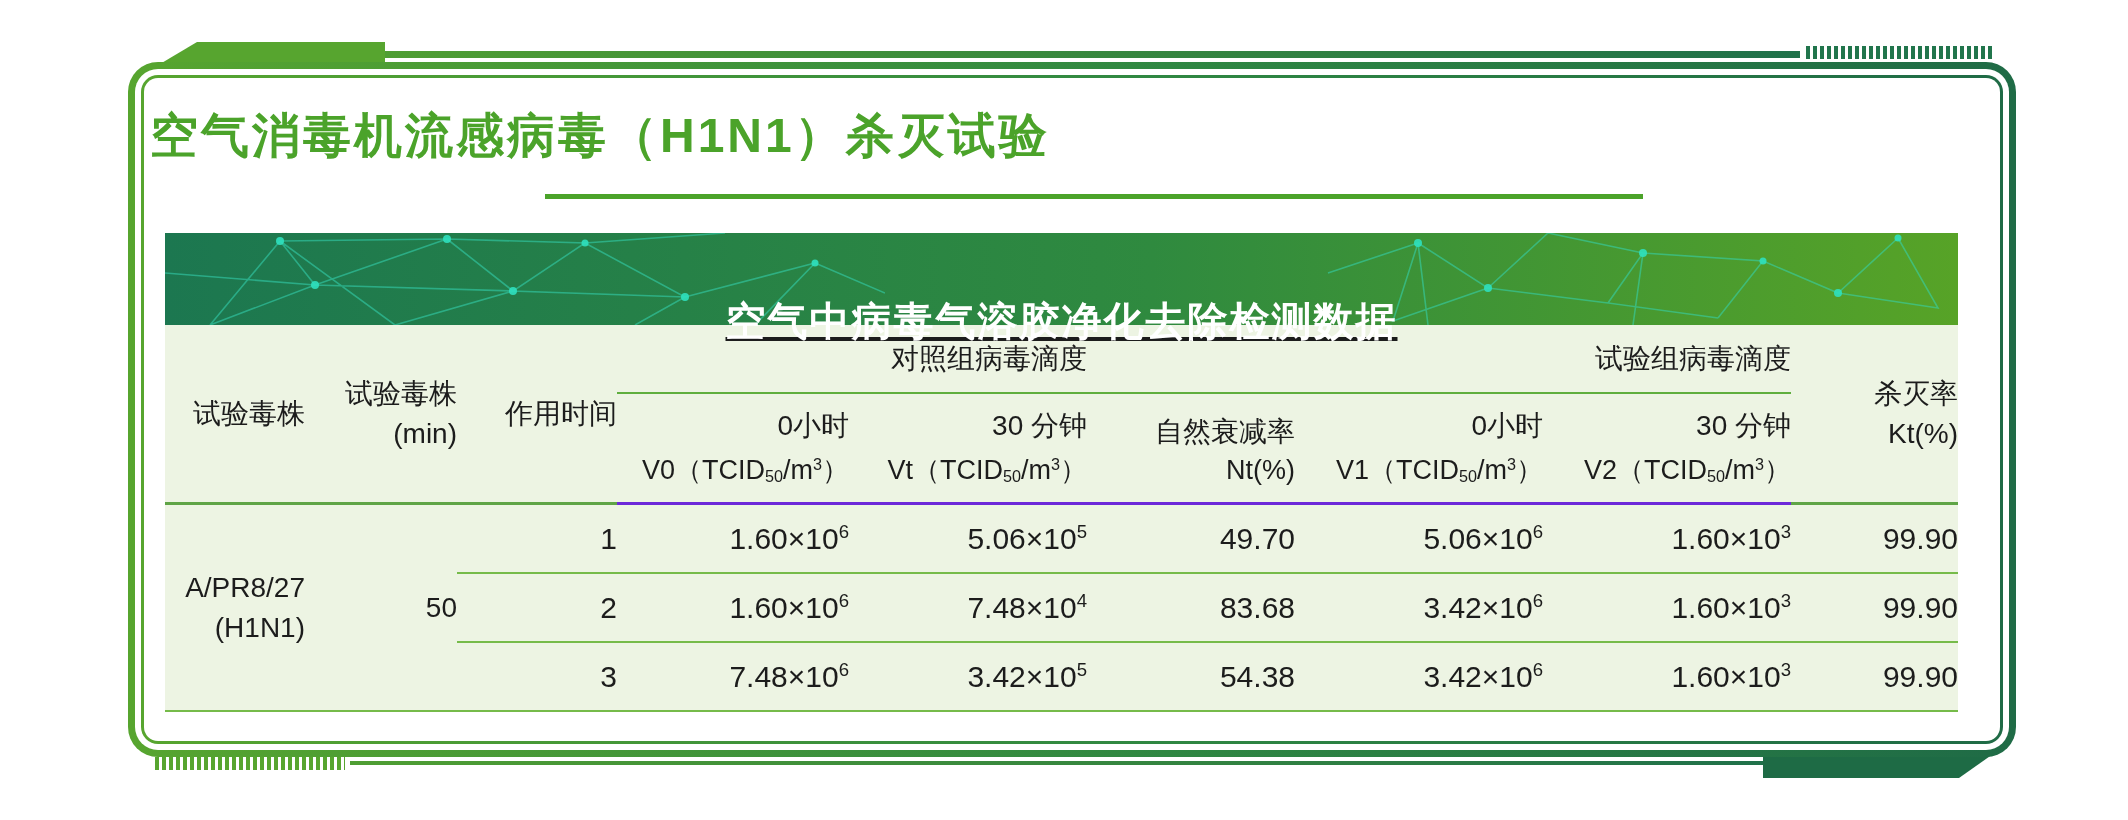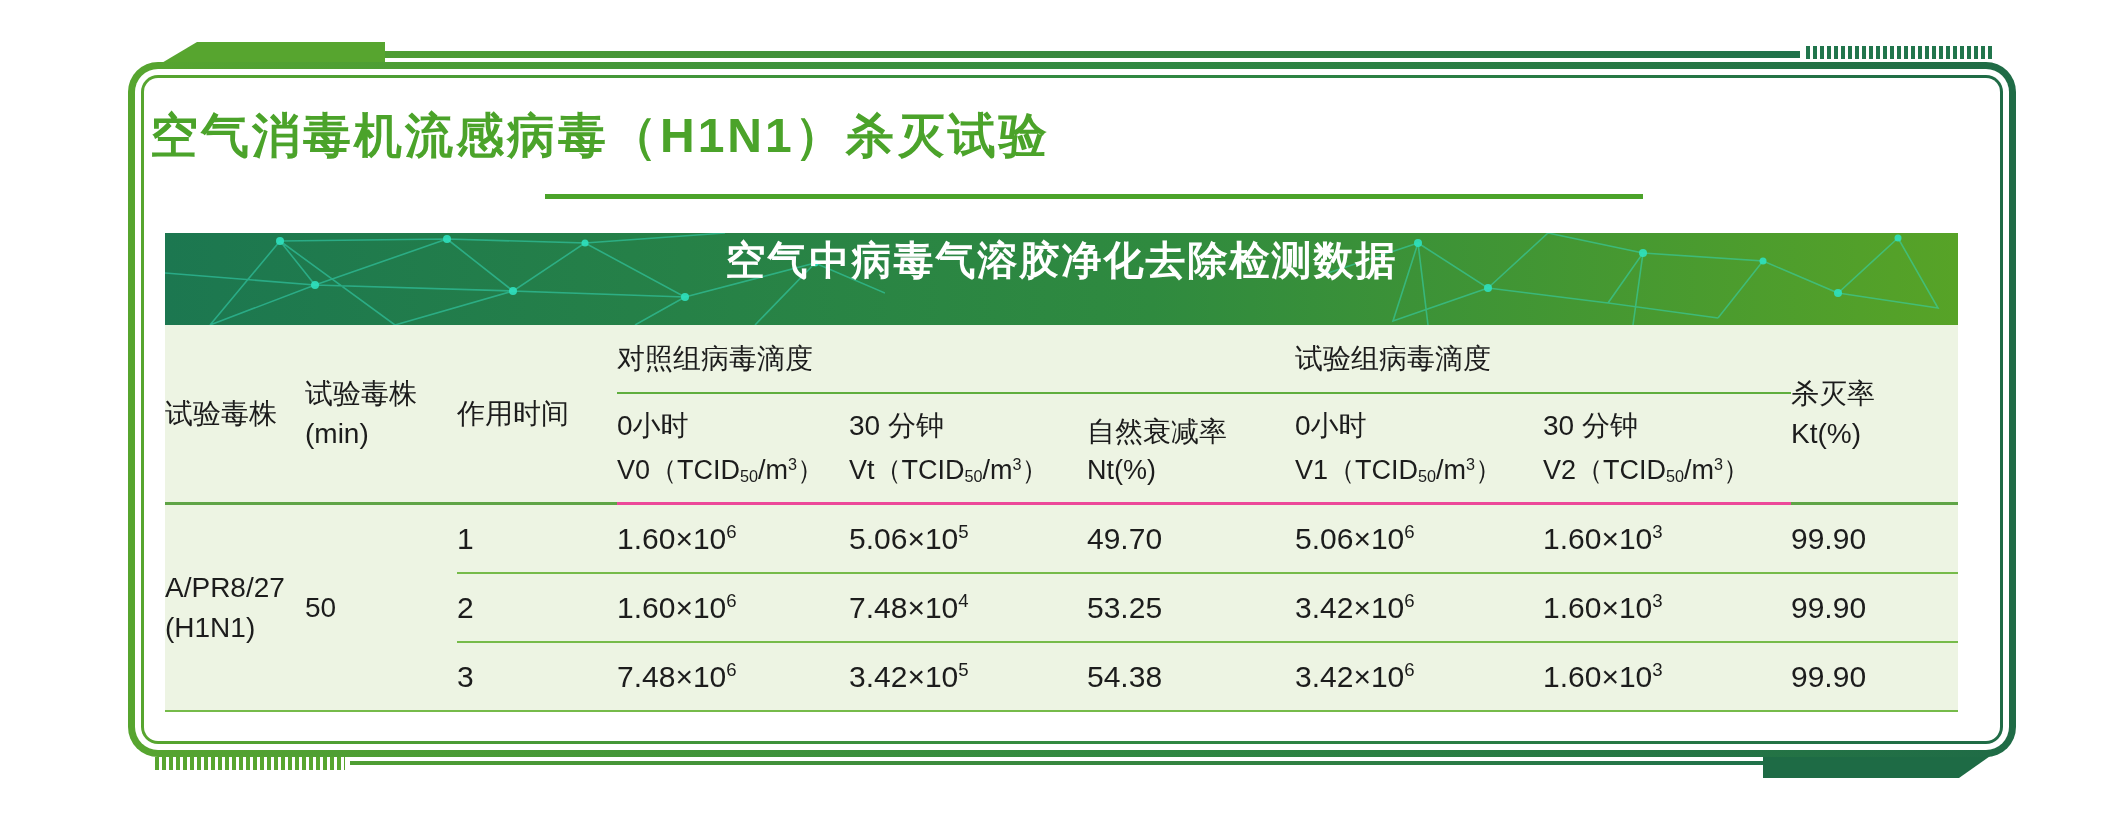--- a/index.html
+++ b/index.html
@@ -27,33 +27,33 @@
     background:linear-gradient(90deg,#4f9e33,#20714a);}
   .deco-br{position:absolute;left:1763px;top:747px;width:240px;height:31px;background:#1e6b45;
     -webkit-clip-path:polygon(0 0,100% 0,196px 100%,0 100%);clip-path:polygon(0 0,100% 0,196px 100%,0 100%);}
   
   .title{position:absolute;left:150px;width:1845px;top:104px;text-align:left;
     font-size:48px;font-weight:bold;letter-spacing:3px;color:#4ba32a;}
   .title-underline{position:absolute;left:545px;top:194px;width:1098px;height:5px;background:#4ba32a;}
   
   .banner{position:absolute;left:165px;top:233px;width:1793px;height:116px;overflow:hidden;
     background:linear-gradient(90deg,#1c7750 0%,#2f8a3f 55%,#57a327 100%);
-    display:flex;align-items:flex-start;justify-content:center;}
+    display:flex;align-items:flex-end;justify-content:center;text-decoration:underline;}
   .banner-text{position:relative;z-index:2;color:#ffffff;font-size:40px;font-weight:bold;letter-spacing:2px;}
   .mesh{position:absolute;top:0;height:92px;z-index:1;}
   .mesh.left{left:0;}
   .mesh.right{right:0;}
   
   .table-wrap{position:absolute;left:165px;top:325px;width:1793px;}
   table{width:100%;border-collapse:collapse;table-layout:fixed;background:#edf4e3;}
-  td,th{text-align:left;vertical-align:middle;padding:0;font-weight:normal;}
+  td,th{text-align:right;vertical-align:middle;padding:0;font-weight:normal;}
   .th-span{font-size:28px;border-bottom:3px solid #5fa446;}
   .group-row td{height:67px;font-size:28px;}
   .group-cell{border-bottom:2px solid #5fae3e;}
-  .sub-row td{height:108px;font-size:27px;border-bottom:3px solid #ec4899;}
+  .sub-row td{height:108px;font-size:27px;border-bottom:3px solid #6d28d9;}
   .sub-row .l1{line-height:44px;font-size:28px;}
   .sub-row .l2{line-height:32px;}
   .two-line div{line-height:40px;}
   tbody td{height:67px;font-size:30px;}
   tbody tr + tr td{border-top:2px solid #76bb4a;}
   tbody tr:last-child td{border-bottom:2px solid #76bb4a;}
   td.spanv{border-bottom:2px solid #76bb4a;font-size:28px;}
   sub{font-size:0.6em;vertical-align:-0.2em;}
   sup{font-size:0.6em;vertical-align:0.55em;}
   tbody sup{font-size:0.62em;vertical-align:0.6em;}
@@ -181,21 +181,21 @@
             <td>5.06×10<sup>5</sup></td>
             <td>49.70</td>
             <td>5.06×10<sup>6</sup></td>
             <td>1.60×10<sup>3</sup></td>
             <td>99.90</td>
           </tr>
           <tr>
             <td>2</td>
             <td>1.60×10<sup>6</sup></td>
             <td>7.48×10<sup>4</sup></td>
-            <td>53.25</td>
+            <td>83.68</td>
             <td>3.42×10<sup>6</sup></td>
             <td>1.60×10<sup>3</sup></td>
             <td>99.90</td>
           </tr>
           <tr>
             <td>3</td>
             <td>7.48×10<sup>6</sup></td>
             <td>3.42×10<sup>5</sup></td>
             <td>54.38</td>
             <td>3.42×10<sup>6</sup></td>

